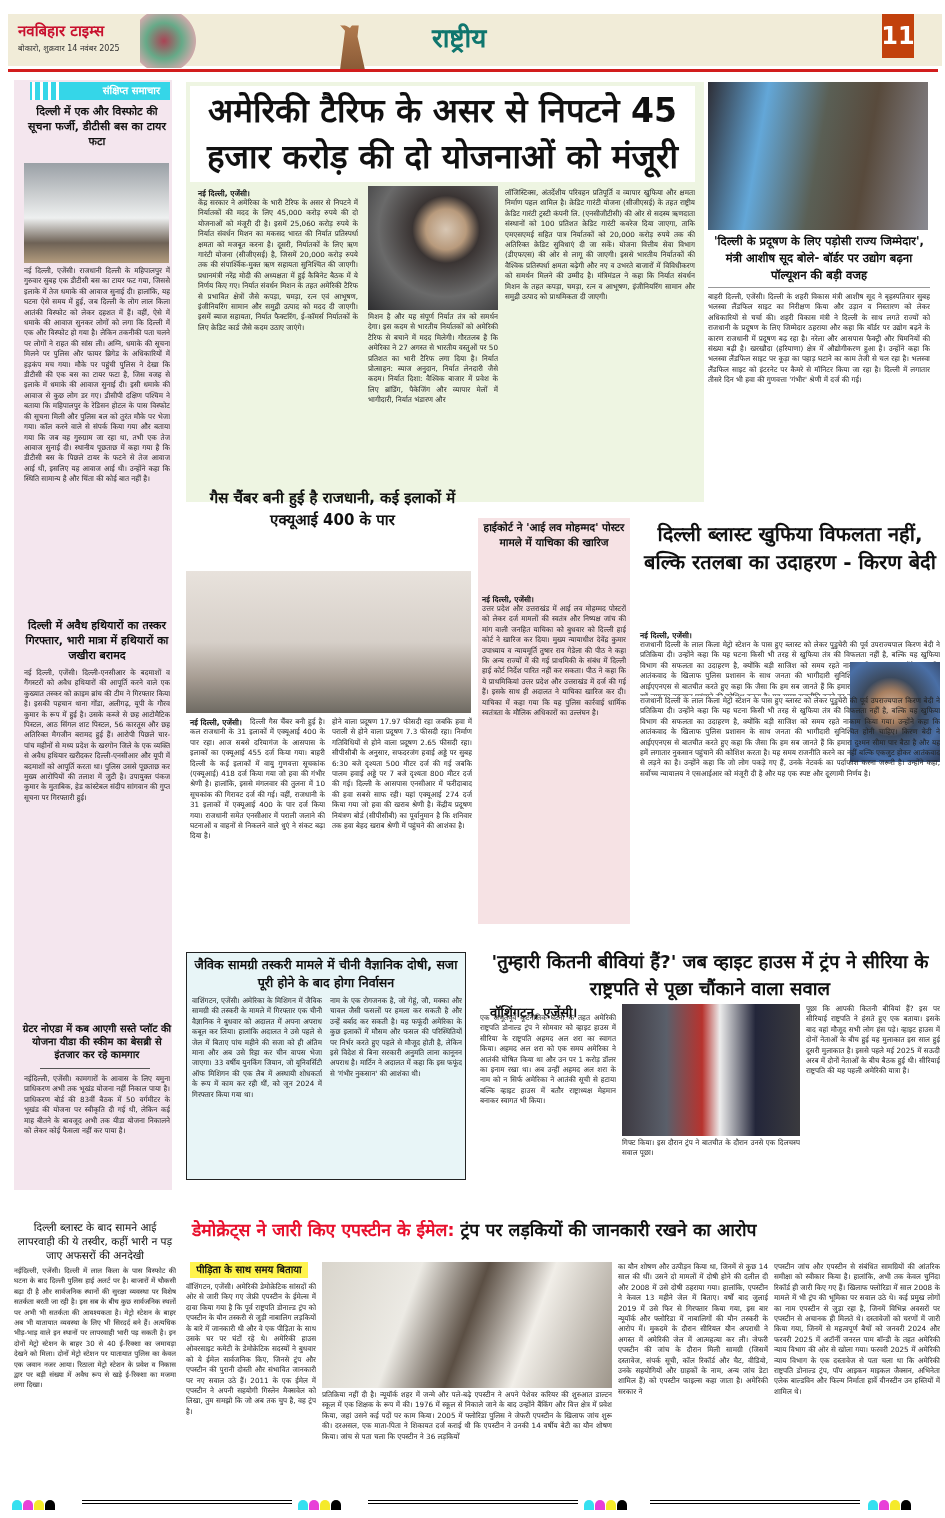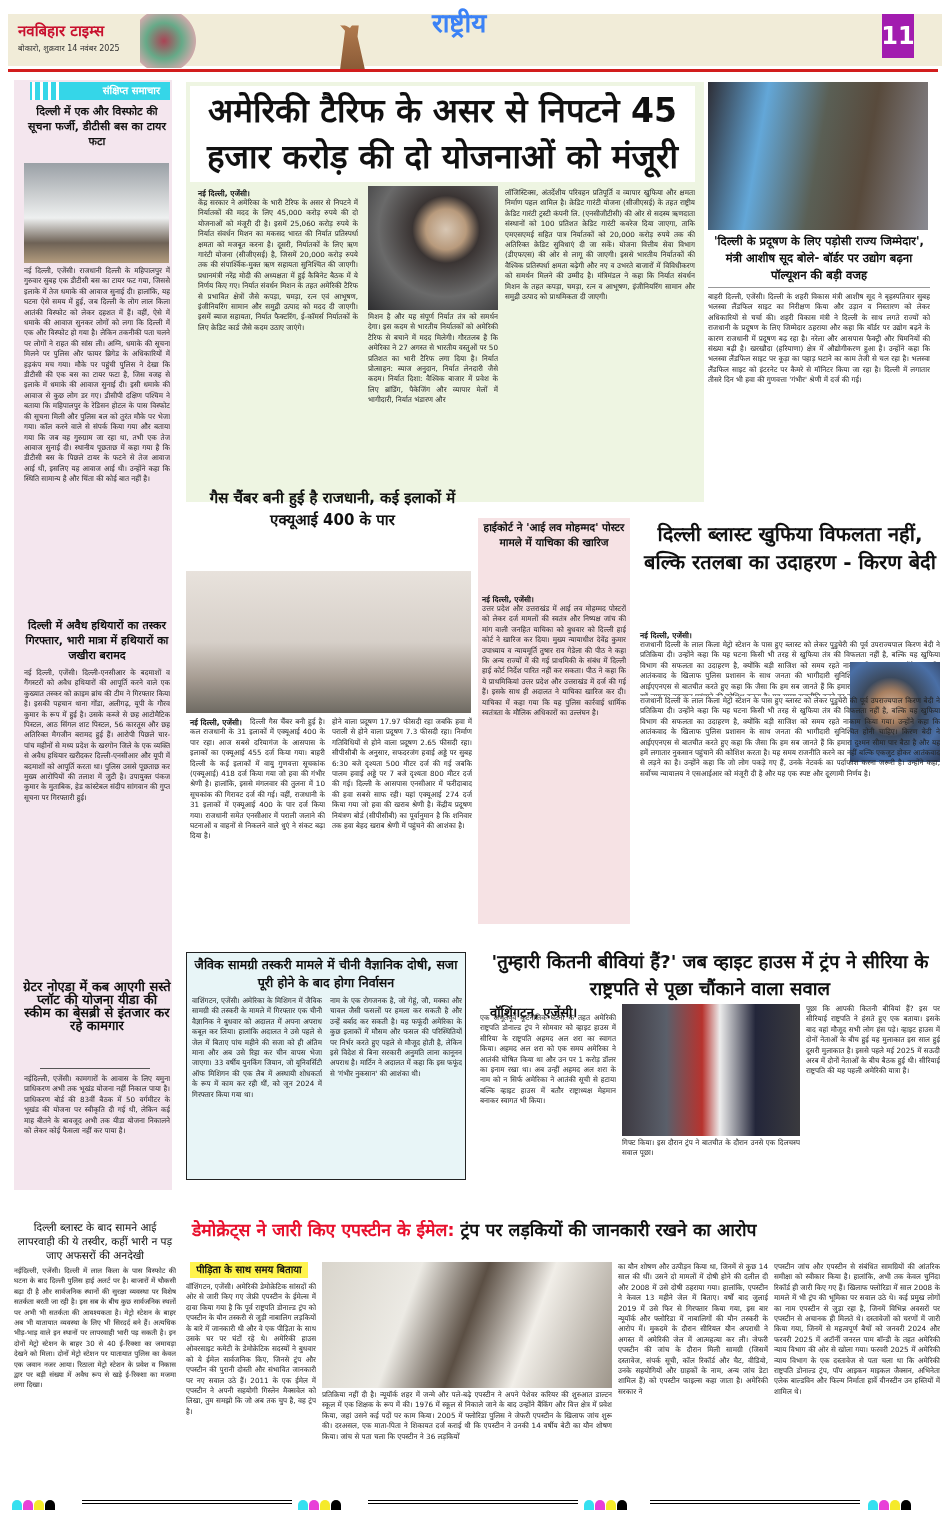--- a/index.html
+++ b/index.html
@@ -6,22 +6,22 @@
   html,body{width:945px;height:1518px;background:#fff;overflow:hidden}
   body{font-family:"DejaVu Sans",sans-serif;color:#111;position:relative}
   .abs{position:absolute}
   .txt{font-size:7.2px;line-height:10.4px;text-align:justify;color:#222;overflow:hidden}
   .hl{font-weight:bold;color:#111;text-align:center;font-family:"DejaVu Sans",sans-serif}
   .photo{background:linear-gradient(135deg,#8c8f94,#cfd3d6 40%,#7d7466 70%,#b6aa96)}
   #mast-band{left:8px;top:14px;width:934px;height:52px;background:#f1ecd8}
   #redline{left:8px;top:69px;width:930px;height:3px;background:#d21d1d}
   #brand{left:18px;top:20px;font-size:15px;font-weight:bold;color:#c8102e}
   #dateline{left:18px;top:42px;font-size:8px;color:#333}
-  #section{left:432px;top:4px;font-size:26px;font-weight:bold;color:#3b82f6}
-  #pageno{left:882px;top:14px;width:32px;height:44px;background:#a21caf;color:#fff;font-size:24px;font-weight:bold;display:flex;align-items:center;justify-content:center}
+  #section{left:432px;top:19px;font-size:26px;font-weight:bold;color:#0f766e}
+  #pageno{left:882px;top:14px;width:32px;height:44px;background:#c2410c;color:#fff;font-size:24px;font-weight:bold;display:flex;align-items:center;justify-content:center}
   #map-art{left:140px;top:14px;width:60px;height:54px;background:radial-gradient(circle at 40% 50%,#a45 0,#6a8 40%,#caa 70%,transparent 72%)}
   #statue-art{left:325px;top:14px;width:50px;height:56px;background:linear-gradient(180deg,transparent 20%,#b07a4e 21%,#8a5a36 100%);clip-path:polygon(30% 100%,40% 30%,20% 10%,50% 25%,70% 0,65% 40%,80% 100%)}
   
   .pinkbox{background:#f4e6ee}
   #brief-tag{left:30px;top:82px;width:140px;height:18px;background:#35d6e8;color:#fff;font-size:10px;font-weight:bold;text-align:right;padding-right:10px;line-height:18px}
   #brief-bars{left:32px;top:82px;width:30px;height:18px;background:repeating-linear-gradient(90deg,#fff 0 3px,transparent 3px 8px)}
   #lead-headline{left:190px;top:86px;width:505px;height:96px;font-size:33px;line-height:46px;padding-top:2px;background:#fff}
   .greenbg{background:#eef5e2}
   .rule{height:1px;background:#555}
   .dots span{display:inline-block;width:10px;height:10px;border-radius:50% 50% 0 0;margin-right:1px}
@@ -45,21 +45,21 @@
 <div class="abs" id="brief-tag">संक्षिप्त समाचार</div>
 <div class="abs" id="brief-bars"></div>
 
 <div class="abs hl" style="left:24px;top:104px;width:146px;font-size:11px;line-height:15px">दिल्ली में एक और विस्फोट की सूचना फर्जी, डीटीसी बस का टायर फटा</div>
 <div class="abs photo" style="left:24px;top:163px;width:145px;height:100px;background:linear-gradient(180deg,#9aa0a6 0,#c9ccce 30%,#eef0f0 55%,#6e6256 80%,#b39c7e)"></div>
 <div class="abs txt" style="left:24px;top:266px;width:146px;height:340px">नई दिल्ली, एजेंसी। राजधानी दिल्ली के महिपालपुर में गुरुवार सुबह एक डीटीसी बस का टायर फट गया, जिससे इलाके में तेज धमाके की आवाज सुनाई दी। हालांकि, यह घटना ऐसे समय में हुई, जब दिल्ली के लोग लाल किला आतंकी विस्फोट को लेकर दहशत में हैं। वहीं, ऐसे में धमाके की आवाज सुनकर लोगों को लगा कि दिल्ली में एक और विस्फोट हो गया है। लेकिन तकनीकी पता चलने पर लोगों ने राहत की सांस ली। अग्नि, धमाके की सूचना मिलने पर पुलिस और फायर ब्रिगेड के अधिकारियों में हड़कंप मच गया। मौके पर पहुंची पुलिस ने देखा कि डीटीसी की एक बस का टायर फटा है, जिस वजह से इलाके में धमाके की आवाज सुनाई दी। इसी धमाके की आवाज से कुछ लोग डर गए। डीसीपी दक्षिण पश्चिम ने बताया कि महिपालपुर के रेडिसन होटल के पास विस्फोट की सूचना मिली और पुलिस बल को तुरंत मौके पर भेजा गया। कॉल करने वाले से संपर्क किया गया और बताया गया कि जब वह गुरुग्राम जा रहा था, तभी एक तेज आवाज सुनाई दी। स्थानीय पूछताछ में कहा गया है कि डीटीसी बस के पिछले टायर के फटने से तेज आवाज आई थी, इसलिए यह आवाज आई थी। उन्होंने कहा कि स्थिति सामान्य है और चिंता की कोई बात नहीं है।</div>
 
 <div class="abs hl" style="left:22px;top:618px;width:150px;font-size:11px;line-height:15px;text-align:center">दिल्ली में अवैध हथियारों का तस्कर गिरफ्तार, भारी मात्रा में हथियारों का जखीरा बरामद</div>
 <div class="abs txt" style="left:24px;top:668px;width:146px;height:350px">नई दिल्ली, एजेंसी। दिल्ली-एनसीआर के बदमाशों व गैंगस्टरों को अवैध हथियारों की आपूर्ति करने वाले एक कुख्यात तस्कर को क्राइम ब्रांच की टीम ने गिरफ्तार किया है। इसकी पहचान थाना गोंडा, अलीगढ़, यूपी के गौरव कुमार के रूप में हुई है। उसके कब्जे से छह आटोमैटिक पिस्टल, आठ सिंगल शाट पिस्टल, 56 कारतूस और छह अतिरिक्त मैगजीन बरामद हुई हैं। आरोपी पिछले चार-पांच महीनों से मध्य प्रदेश के खरगोन जिले के एक व्यक्ति से अवैध हथियार खरीदकर दिल्ली-एनसीआर और यूपी में बदमाशों को आपूर्ति करता था। पुलिस उससे पूछताछ कर मुख्य आरोपियों की तलाश में जुटी है। उपायुक्त पंकज कुमार के मुताबिक, हेड कांस्टेबल संदीप सांगवान की गुप्त सूचना पर गिरफ्तारी हुई।</div>
 
-<div class="abs hl" style="left:22px;top:980px;width:150px;font-size:13px;line-height:13px">ग्रेटर नोएडा में कब आएगी सस्ते प्लॉट की योजना यीडा की स्कीम का बेसब्री से इंतजार कर रहे कामगार</div>
+<div class="abs hl" style="left:22px;top:1022px;width:150px;font-size:10px;line-height:13px">ग्रेटर नोएडा में कब आएगी सस्ते प्लॉट की योजना यीडा की स्कीम का बेसब्री से इंतजार कर रहे कामगार</div>
 <div class="abs rule" style="left:40px;top:1068px;width:110px"></div>
 <div class="abs txt" style="left:24px;top:1074px;width:146px;height:110px">नईदिल्ली, एजेंसी। कामगारों के आवास के लिए यमुना प्राधिकरण अभी तक भूखंड योजना नहीं निकाल पाया है। प्राधिकरण बोर्ड की 83वीं बैठक में 50 वर्गमीटर के भूखंड की योजना पर स्वीकृति दी गई थी, लेकिन कई माह बीतने के बावजूद अभी तक यीडा योजना निकालने को लेकर कोई फैसला नहीं कर पाया है।</div>
 
 <div class="abs hl" style="left:14px;top:1220px;width:162px;font-size:10.5px;line-height:14px;font-weight:normal">दिल्ली ब्लास्ट के बाद सामने आई लापरवाही की ये तस्वीर, कहीं भारी न पड़ जाए अफसरों की अनदेखी</div>
 <div class="abs txt" style="left:14px;top:1266px;width:162px;height:180px;font-size:7px">नईदिल्ली, एजेंसी। दिल्ली में लाल किला के पास विस्फोट की घटना के बाद दिल्ली पुलिस हाई अलर्ट पर है। बाजारों में चौकसी बढ़ा दी है और सार्वजनिक स्थानों की सुरक्षा व्यवस्था पर विशेष सतर्कता बरती जा रही है। इस सब के बीच कुछ सार्वजनिक स्थलों पर अभी भी सतर्कता की आवश्यकता है। मेट्रो स्टेशन के बाहर अब भी यातायात व्यवस्था के लिए भी सिरदर्द बने हैं। अत्यधिक भीड़-भाड़ वाले इन स्थानों पर लापरवाही भारी पड़ सकती है। इन दोनों मेट्रो स्टेशन के बाहर 30 से 40 ई-रिक्शा का जमावड़ा देखने को मिला। दोनों मेट्रो स्टेशन पर यातायात पुलिस का केवल एक जवान नजर आया। रिठाला मेट्रो स्टेशन के प्रवेश व निकास द्वार पर बड़ी संख्या में अवैध रूप से खड़े ई-रिक्शा का मजमा लगा दिखा।</div>
 
 <div class="abs greenbg" style="left:186px;top:82px;width:518px;height:420px"></div>
 <div class="abs hl" id="lead-headline">अमेरिकी टैरिफ के असर से निपटने 45 हजार करोड़ की दो योजनाओं को मंजूरी</div>
 <div class="abs" style="left:198px;top:188px;font-size:7.5px;font-weight:bold">नई दिल्ली, एजेंसी।</div>
 <div class="abs txt" style="left:198px;top:198px;width:160px;height:300px">केंद्र सरकार ने अमेरिका के भारी टैरिफ के असर से निपटने में निर्यातकों की मदद के लिए 45,000 करोड़ रुपये की दो योजनाओं को मंजूरी दी है। इसमें 25,060 करोड़ रुपये के निर्यात संवर्धन मिशन का मकसद भारत की निर्यात प्रतिस्पर्धा क्षमता को मजबूत करना है। दूसरी, निर्यातकों के लिए ऋण गारंटी योजना (सीजीएसई) है, जिसमें 20,000 करोड़ रुपये तक की संपार्श्विक-मुक्त ऋण सहायता सुनिश्चित की जाएगी। प्रधानमंत्री नरेंद्र मोदी की अध्यक्षता में हुई कैबिनेट बैठक में ये निर्णय किए गए। निर्यात संवर्धन मिशन के तहत अमेरिकी टैरिफ से प्रभावित क्षेत्रों जैसे कपड़ा, चमड़ा, रत्न एवं आभूषण, इंजीनियरिंग सामान और समुद्री उत्पाद को मदद दी जाएगी। इसमें ब्याज सहायता, निर्यात फैक्टरिंग, ई-कॉमर्स निर्यातकों के लिए क्रेडिट कार्ड जैसे कदम उठाए जाएंगे।</div>

